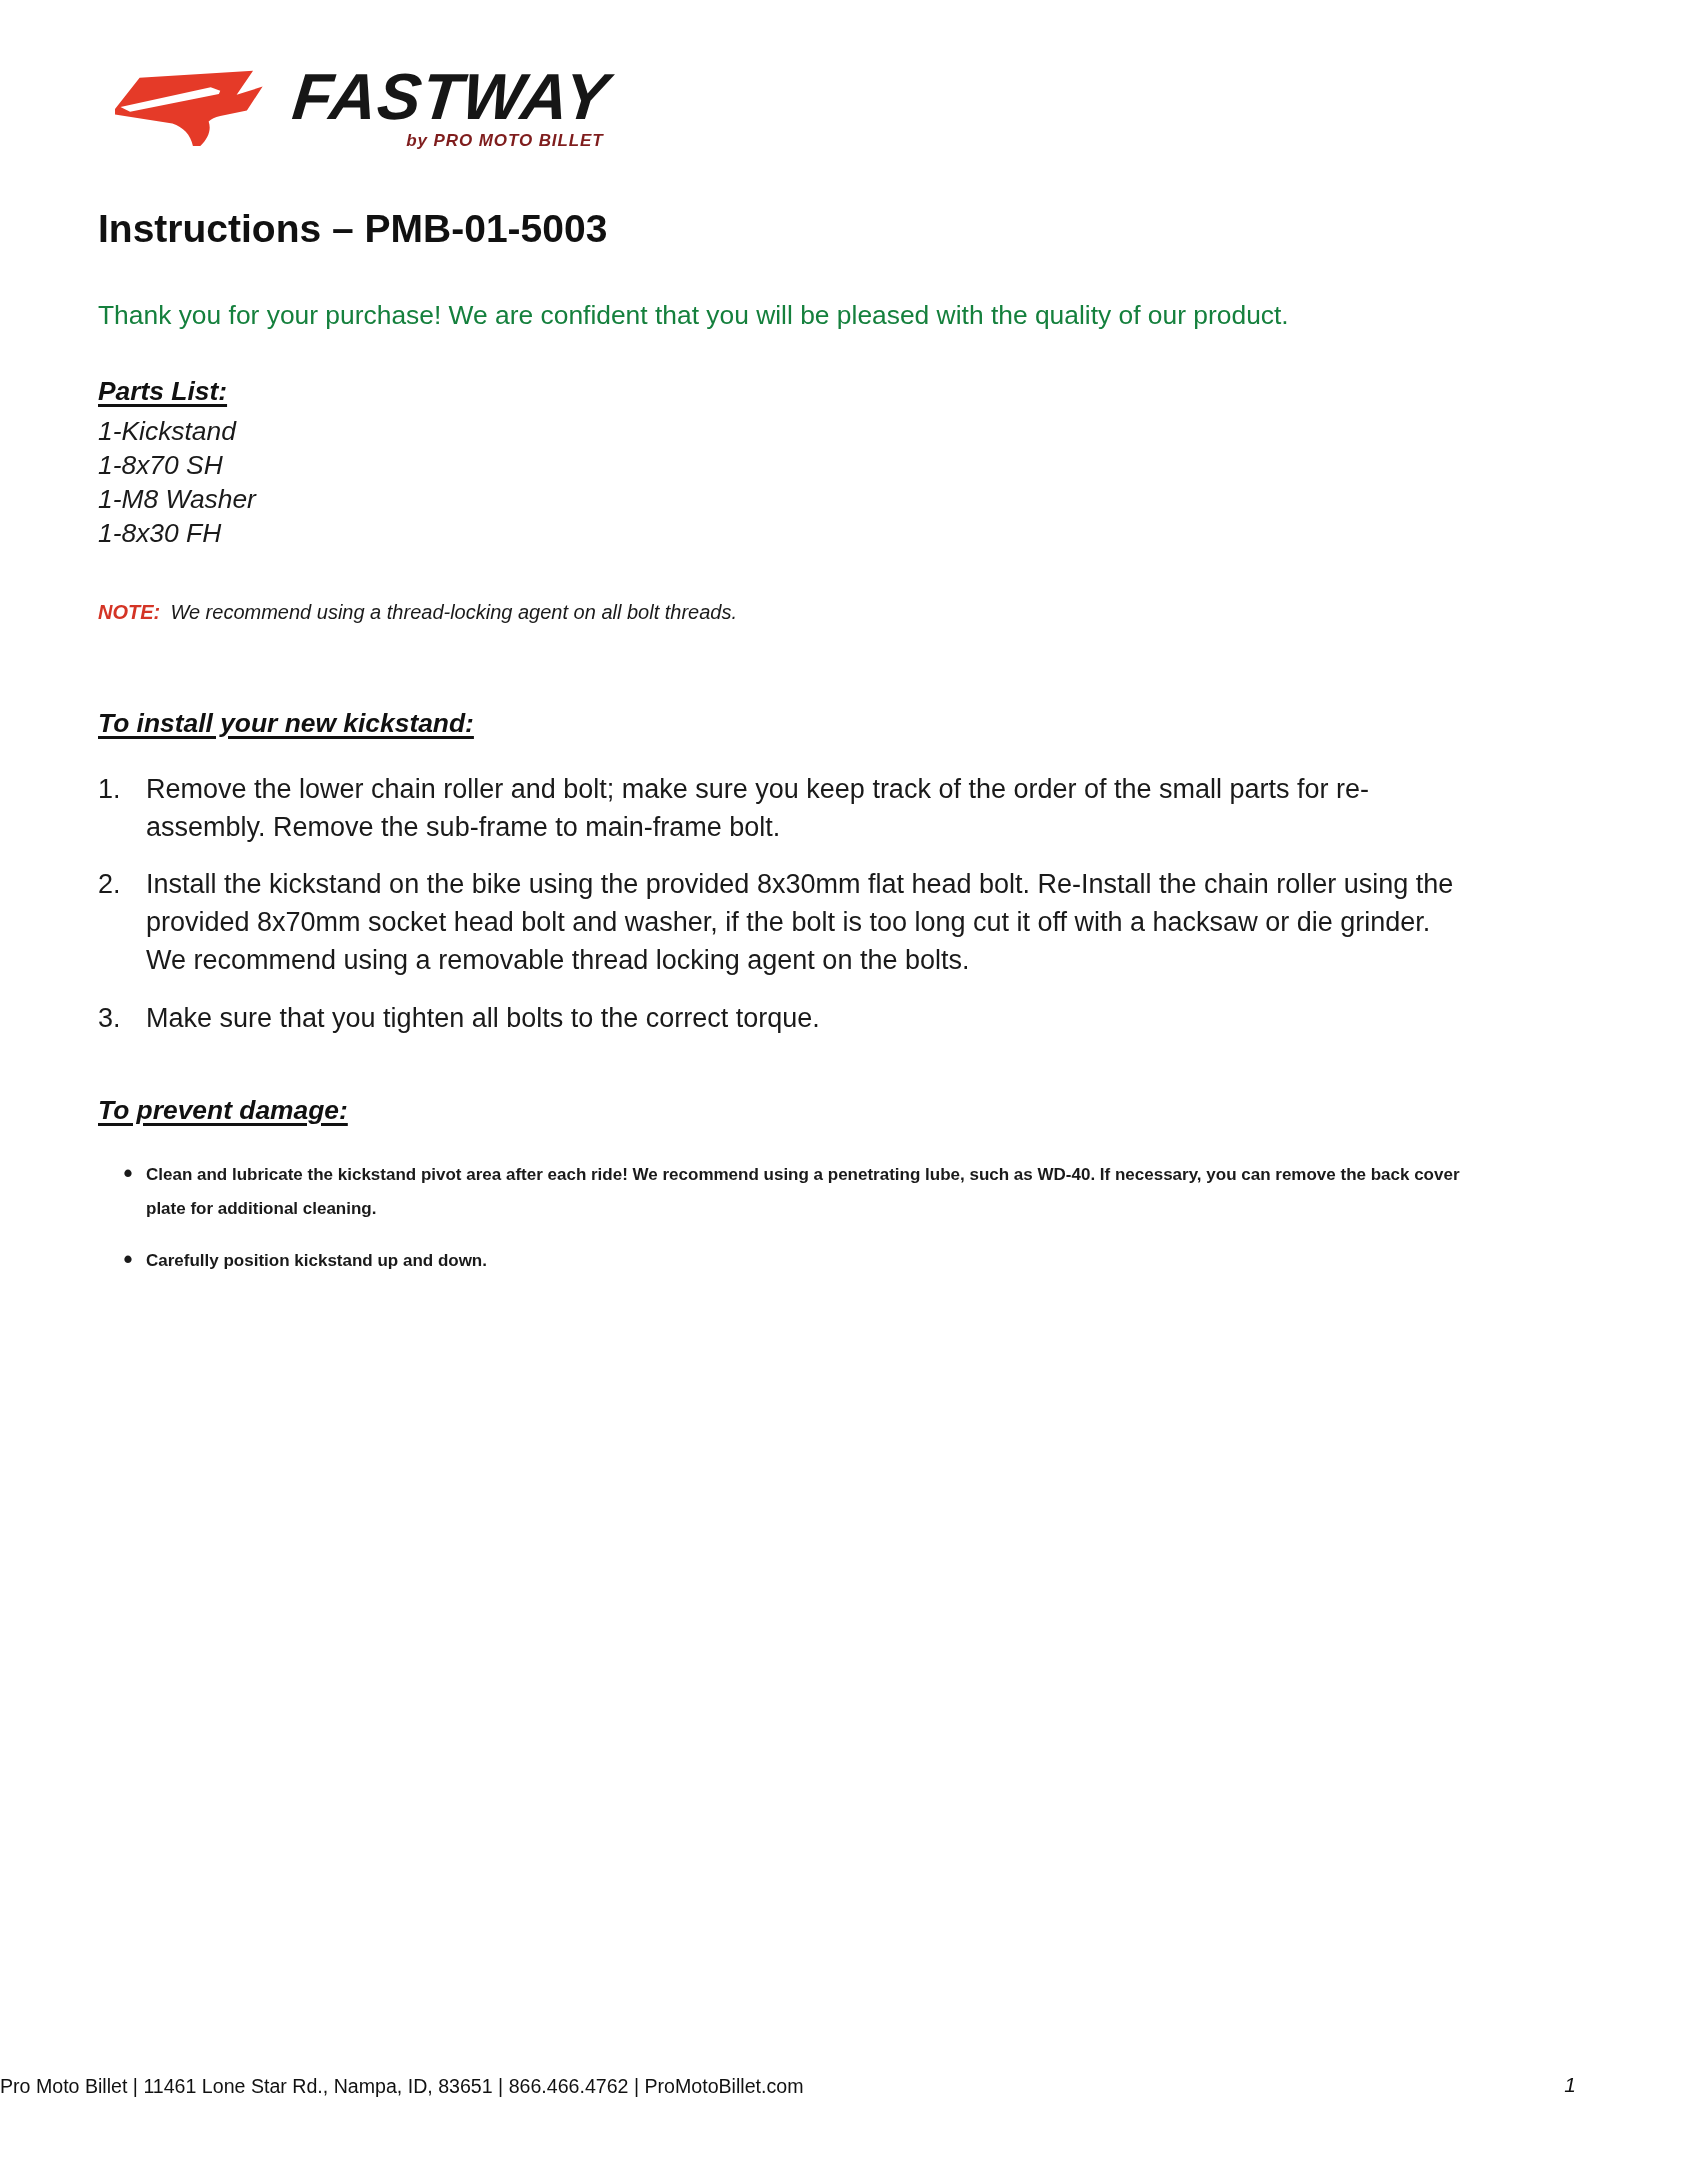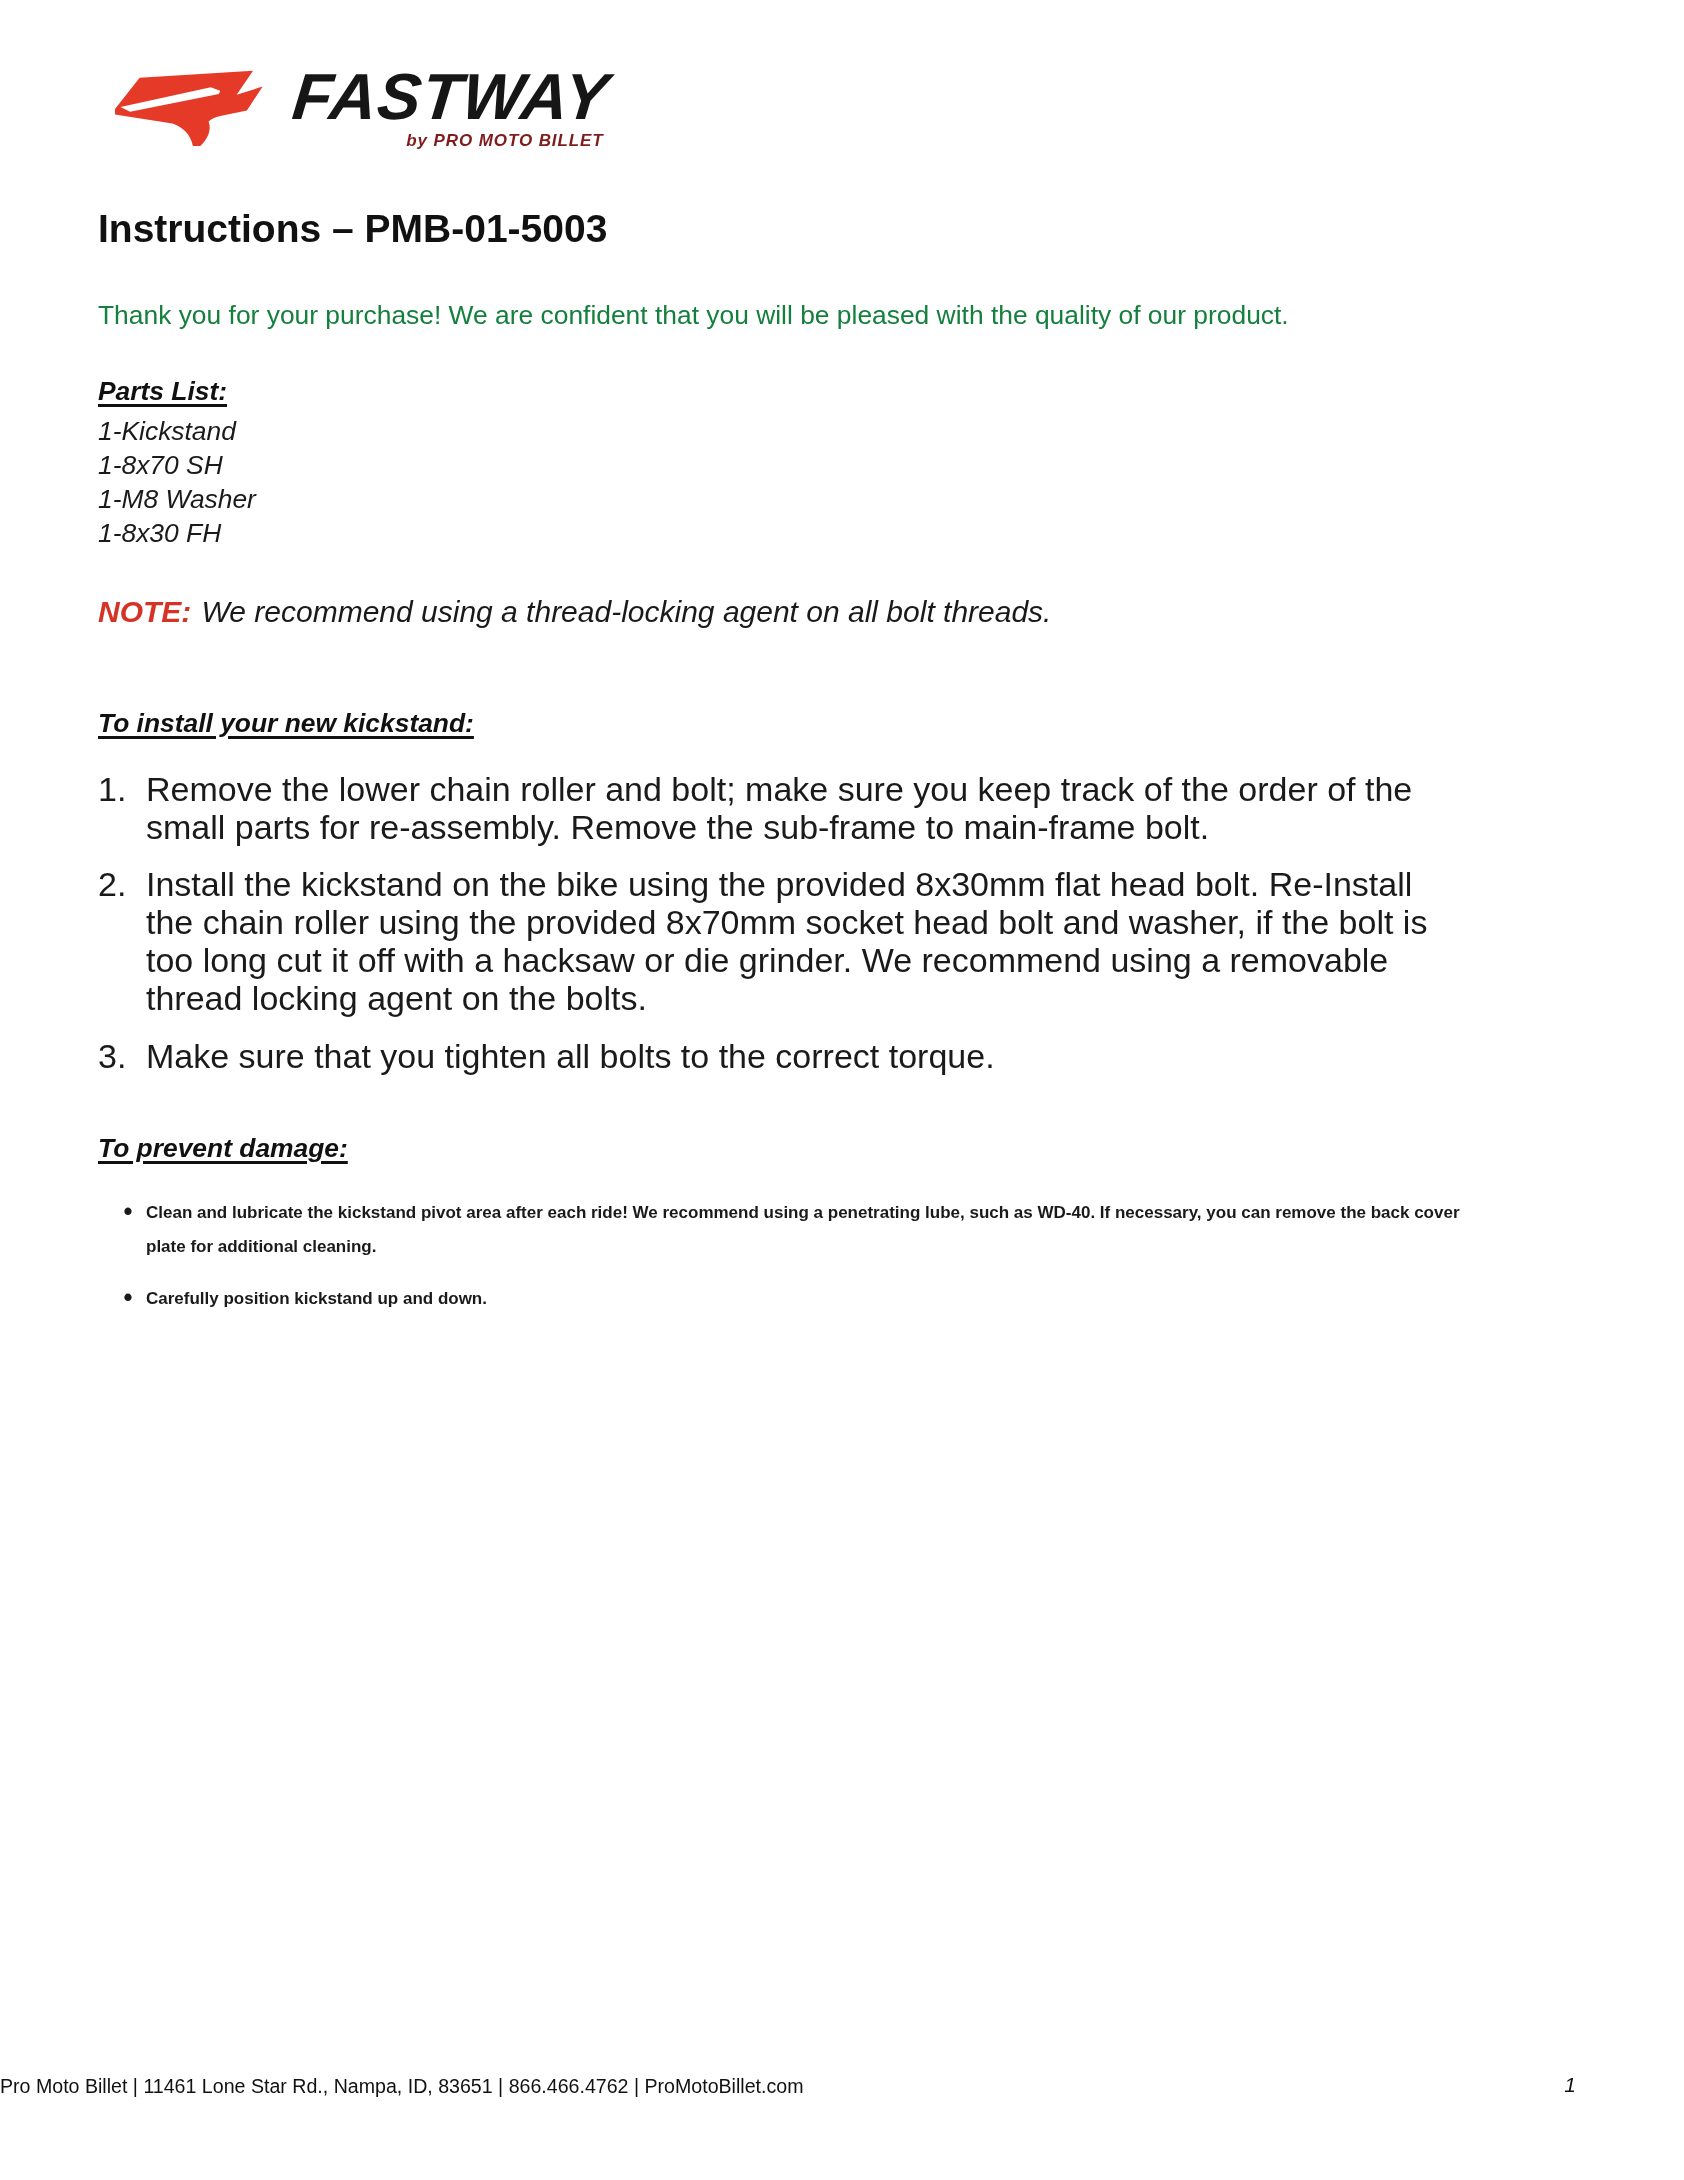--- a/index.html
+++ b/index.html
@@ -35,29 +35,29 @@
 
   .section-heading {
     font-size:26.4px; font-weight:bold; font-style:italic;
     text-decoration:underline; text-decoration-thickness:2.6px; text-underline-offset:4.3px;
     color:#111;
   }
   .parts-heading { margin-top:43px; }
   .parts-list { list-style:none; margin-top:6.8px; }
   .parts-list li { font-size:26.4px; font-style:italic; line-height:34px; }
 
-  .note-line { margin-top:44px; font-size:30px; font-style:italic; line-height:36px; }
+  .note-line { margin-top:44px; font-size:20px; font-style:italic; line-height:36px; }
   .note-label { font-weight:bold; margin-right:10.2px; }
 
   .install-heading { margin-top:78px; }
   .steps { list-style:none; counter-reset:step; margin-top:31px; max-width:1363px; }
   .steps li {
     counter-increment:step;
     position:relative; padding-left:48px;
-    font-size:34px; line-height:38px;
+    font-size:27px; line-height:38px;
     margin-bottom:19.6px;
   }
   .steps li::before {
     content:counter(step) ".";
     position:absolute; left:0; top:0; width:41px;
   }
 
   .prevent-heading { margin-top:58px; }
   .bullets { list-style:none; margin-top:32px; max-width:1380px; }
   .bullets li {

